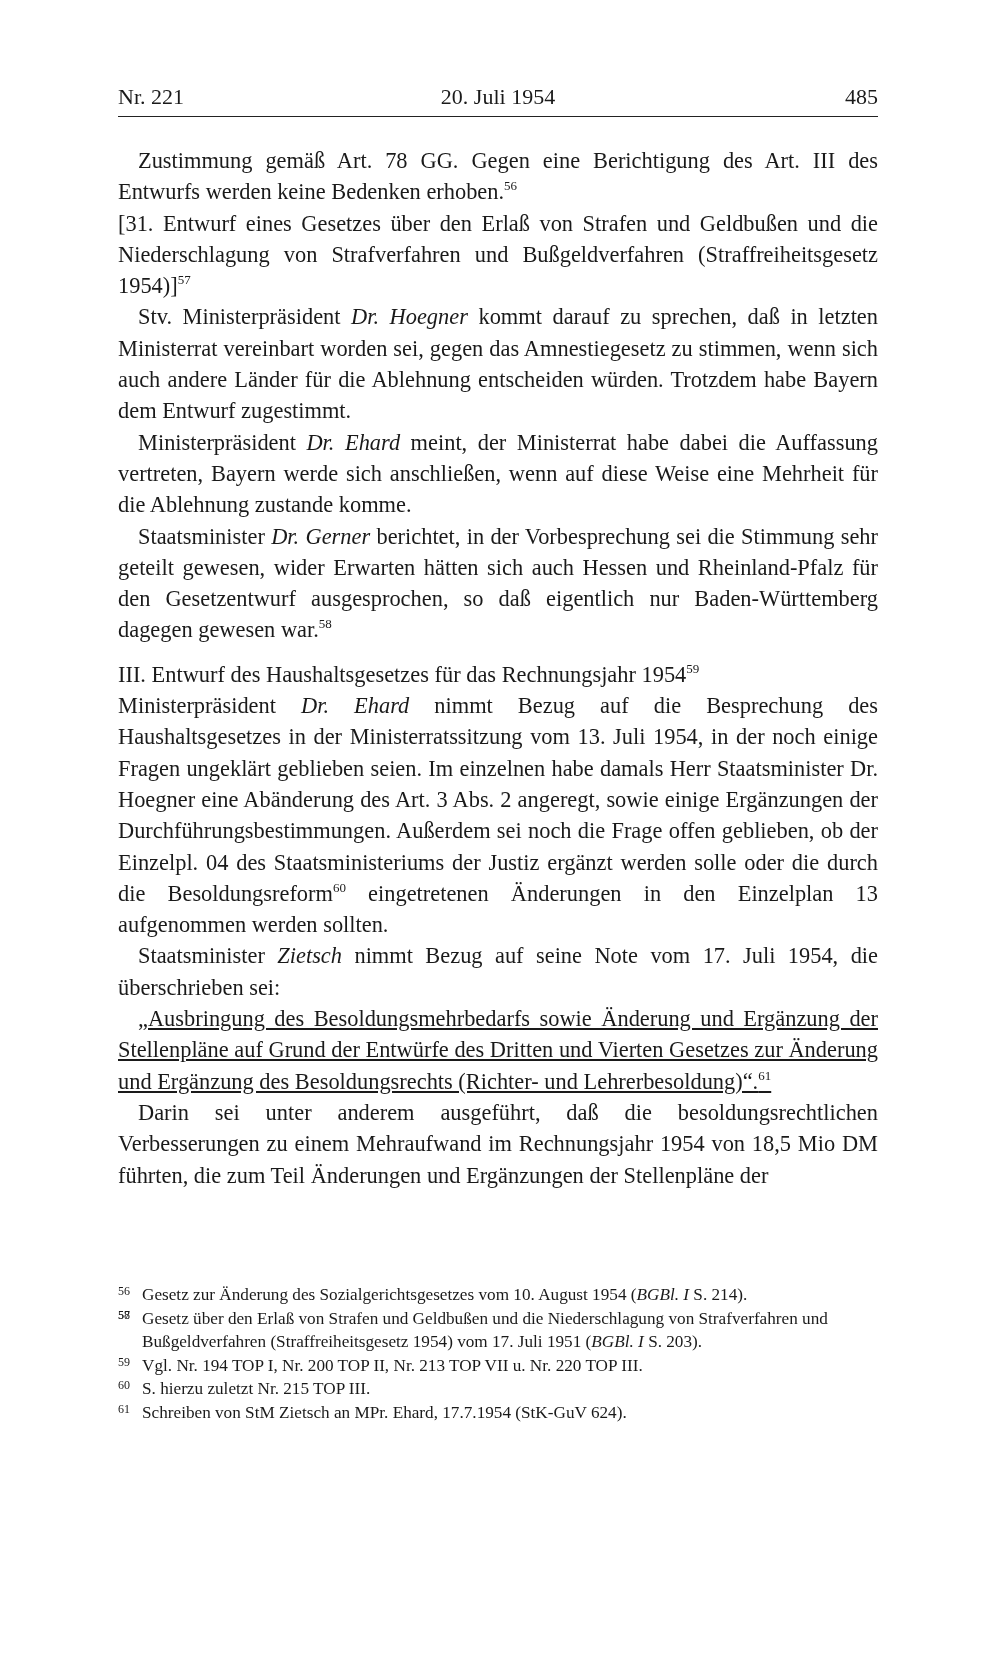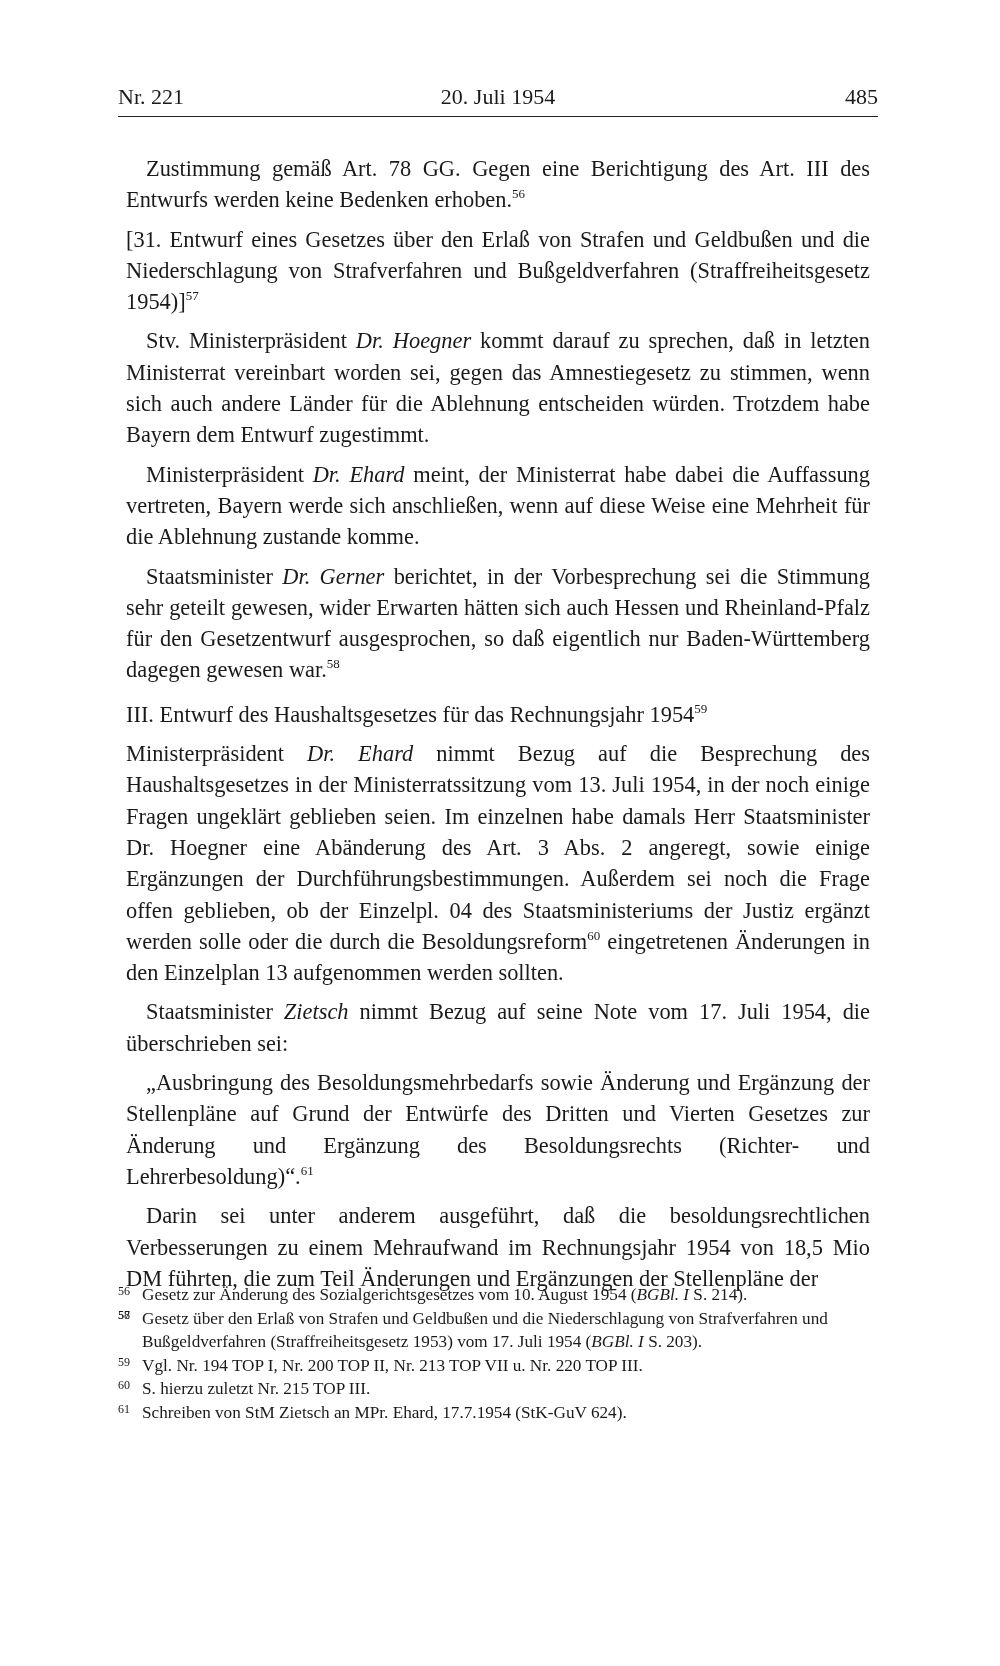--- a/index.html
+++ b/index.html
@@ -7,23 +7,23 @@
          font-family: "Liberation Serif", "DejaVu Serif", serif; color: #1a1a1a; }
   .page { position: absolute; left: 8px; top: 0; width: 1000px; height: 1666px; }
   .header { position: absolute; left: 110px; top: 84px; width: 760px; height: 34px;
             font-size: 22px; }
   .header .left { position: absolute; left: 0; top: 0; }
   .header .center { position: absolute; left: 0; width: 760px; top: 0; text-align: center; }
   .header .right { position: absolute; right: 0; top: 0; }
   .rule { position: absolute; left: 110px; top: 116px; width: 760px; height: 1px; background: #222; }
   .body { position: absolute; left: 110px; top: 145px; width: 760px; font-size: 22.4px;
           line-height: 31.3px; text-align: justify; }
-  .body p { margin: 8px; }
+  .body p { margin: 0; }
   .indent { text-indent: 20px; }
-  .quote { text-indent: 20px; }
+  .quote { text-indent: 20px; text-decoration: underline; }
   sup { font-size: 13px; line-height: 0; vertical-align: 9px; }
   .heading { margin-top: 13px !important; }
   .footnotes { position: absolute; left: 110px; top: 1283px; width: 760px;
                font-size: 17.2px; line-height: 23.6px; }
   .fn { position: relative; padding-left: 24px; }
   .fn .num { position: absolute; left: 0; top: -3px; font-size: 12px; }
   i { font-style: italic; }
 </style>
 </head>
 <body>
@@ -46,19 +46,19 @@
     <p class="heading"><span>III. Entwurf des Haushaltsgesetzes für das Rechnungsjahr 1954</span><sup>59</sup></p>
     <p><span>Ministerpräsident </span><i>Dr. Ehard</i><span> nimmt Bezug auf die Besprechung des Haushaltsgesetzes in der Ministerratssitzung vom 13. Juli 1954, in der noch einige Fragen ungeklärt geblieben seien. Im einzelnen habe damals Herr Staatsminister Dr. Hoegner eine Abänderung des Art. 3 Abs. 2 angeregt, sowie einige Ergänzungen der Durchführungsbestimmungen. Außerdem sei noch die Frage offen geblieben, ob der Einzelpl. 04 des Staatsministeriums der Justiz ergänzt werden solle oder die durch die Besoldungsreform</span><sup>60</sup><span> eingetretenen Änderungen in den Einzelplan 13 aufgenommen werden sollten.</span></p>
     <p class="indent"><span>Staatsminister </span><i>Zietsch</i><span> nimmt Bezug auf seine Note vom 17. Juli 1954, die überschrieben sei:</span></p>
     <p class="quote"><span>„Ausbringung des Besoldungsmehrbedarfs sowie Änderung und Ergänzung der Stellenpläne auf Grund der Entwürfe des Dritten und Vierten Gesetzes zur Änderung und Ergänzung des Besoldungsrechts (Richter- und Lehrerbesoldung)“.</span><sup>61</sup></p>
     <p class="indent"><span>Darin sei unter anderem ausgeführt, daß die besoldungsrechtlichen Verbesserungen zu einem Mehraufwand im Rechnungsjahr 1954 von 18,5 Mio DM führten, die zum Teil Änderungen und Ergänzungen der Stellenpläne der</span></p>
   </div>
 
   <div class="footnotes">
     <div class="fn"><span class="num">56</span><span>Gesetz zur Änderung des Sozialgerichtsgesetzes vom 10. August 1954 (</span><i>BGBl. I</i><span> S. 214).</span></div>
     <div class="fn"><span class="num">57</span></div>
-    <div class="fn"><span class="num">58</span><span>Gesetz über den Erlaß von Strafen und Geldbußen und die Niederschlagung von Strafverfahren und Bußgeldverfahren (Straffreiheitsgesetz 1953) vom 17. Juli 1954 (</span><i>BGBl. I</i><span> S. 203).</span></div>
+    <div class="fn"><span class="num">58</span><span>Gesetz über den Erlaß von Strafen und Geldbußen und die Niederschlagung von Strafverfahren und Bußgeldverfahren (Straffreiheitsgesetz 1954) vom 17. Juli 1951 (</span><i>BGBl. I</i><span> S. 203).</span></div>
     <div class="fn"><span class="num">59</span><span>Vgl. Nr. 194 TOP I, Nr. 200 TOP II, Nr. 213 TOP VII u. Nr. 220 TOP III.</span></div>
     <div class="fn"><span class="num">60</span><span>S. hierzu zuletzt Nr. 215 TOP III.</span></div>
     <div class="fn"><span class="num">61</span><span>Schreiben von StM Zietsch an MPr. Ehard, 17.7.1954 (StK-GuV 624).</span></div>
   </div>
 
 </div>
 
 </body></html>

